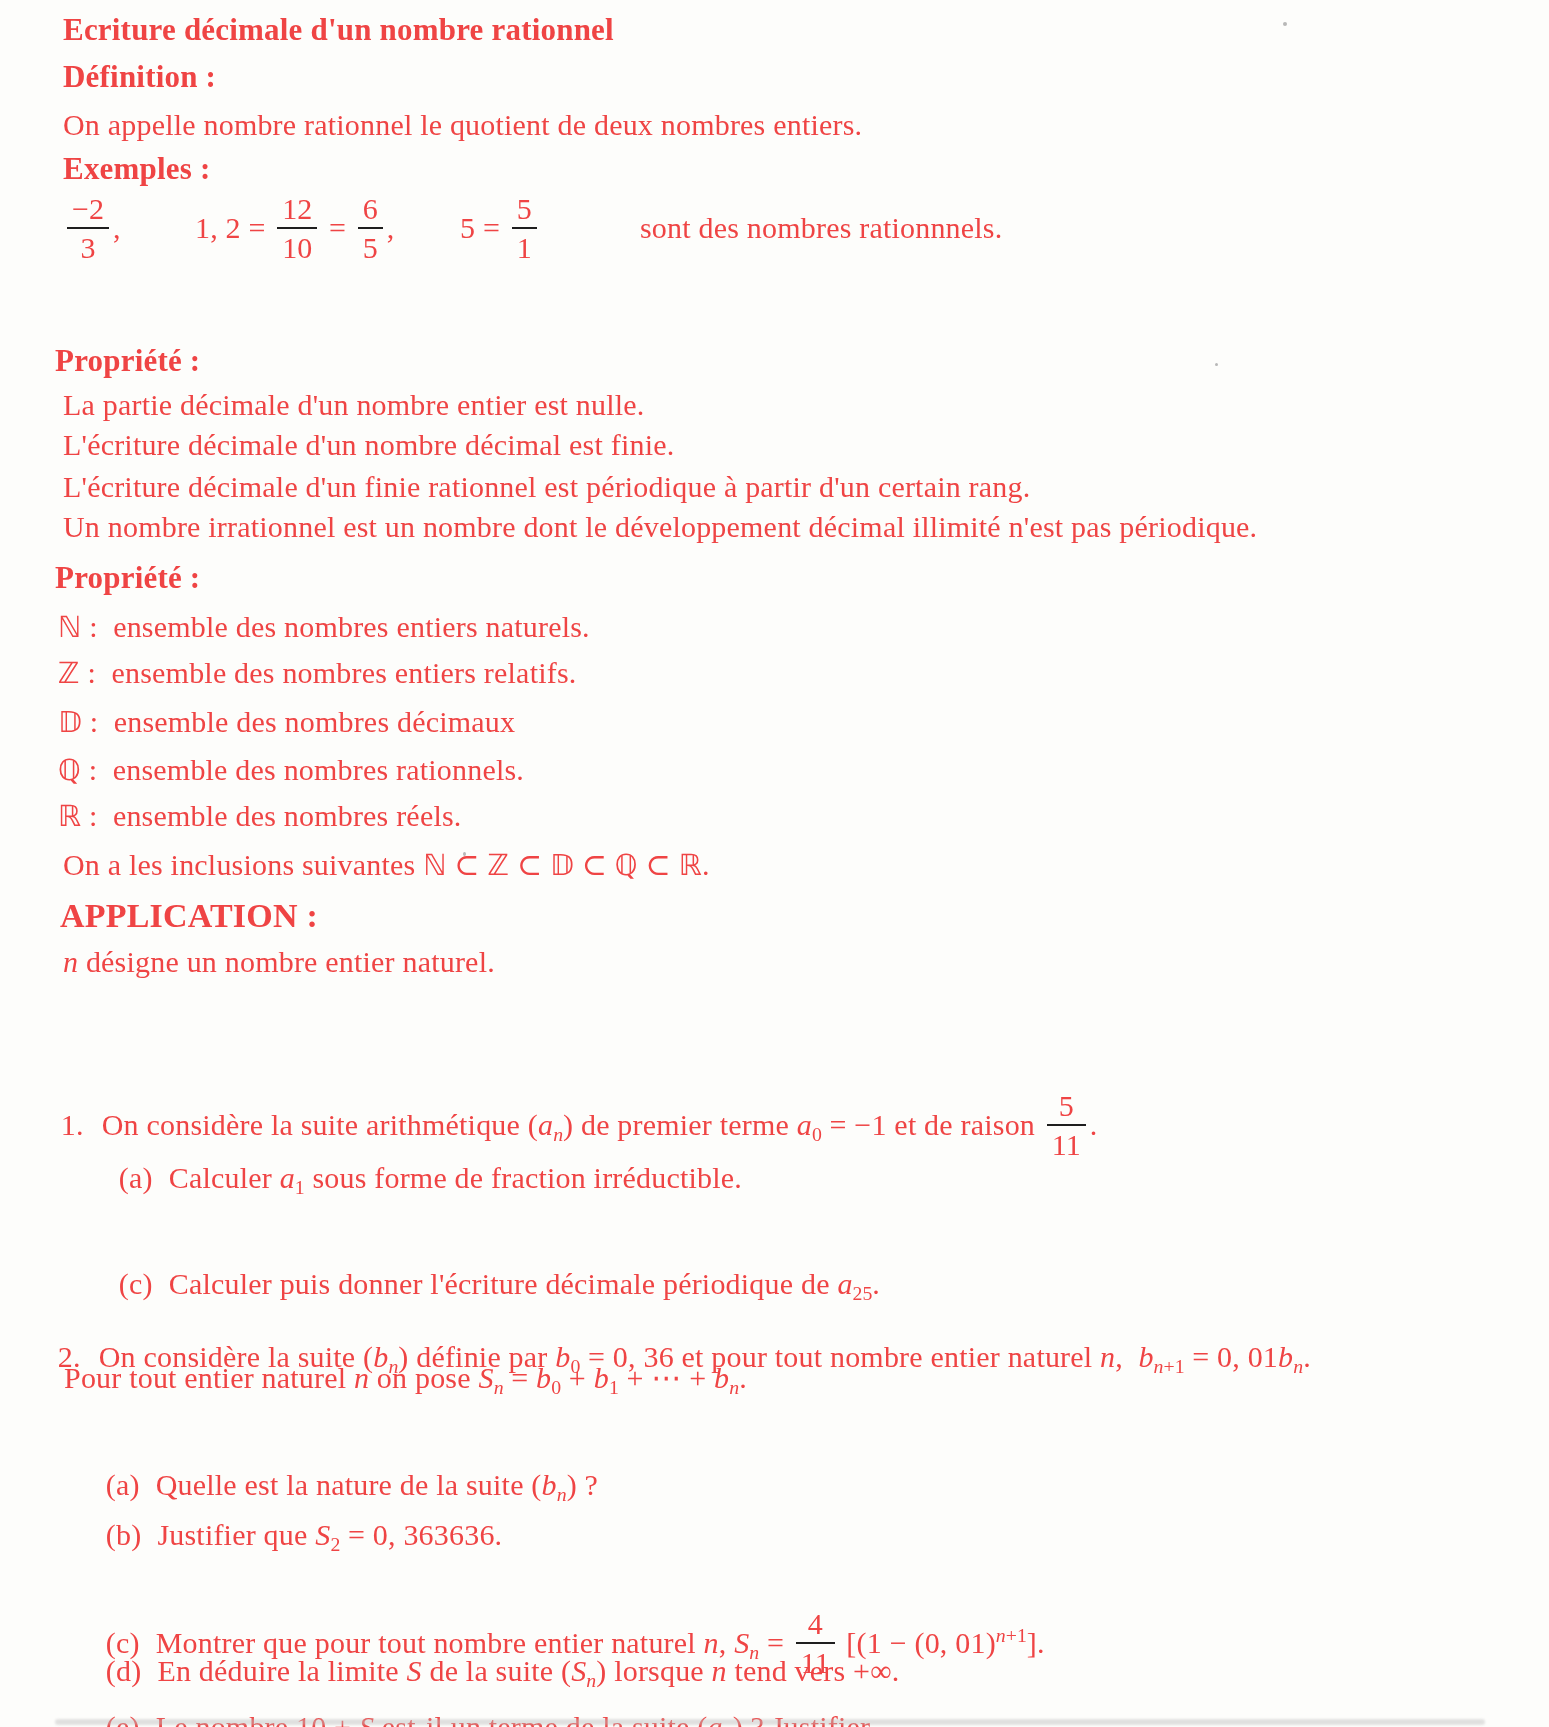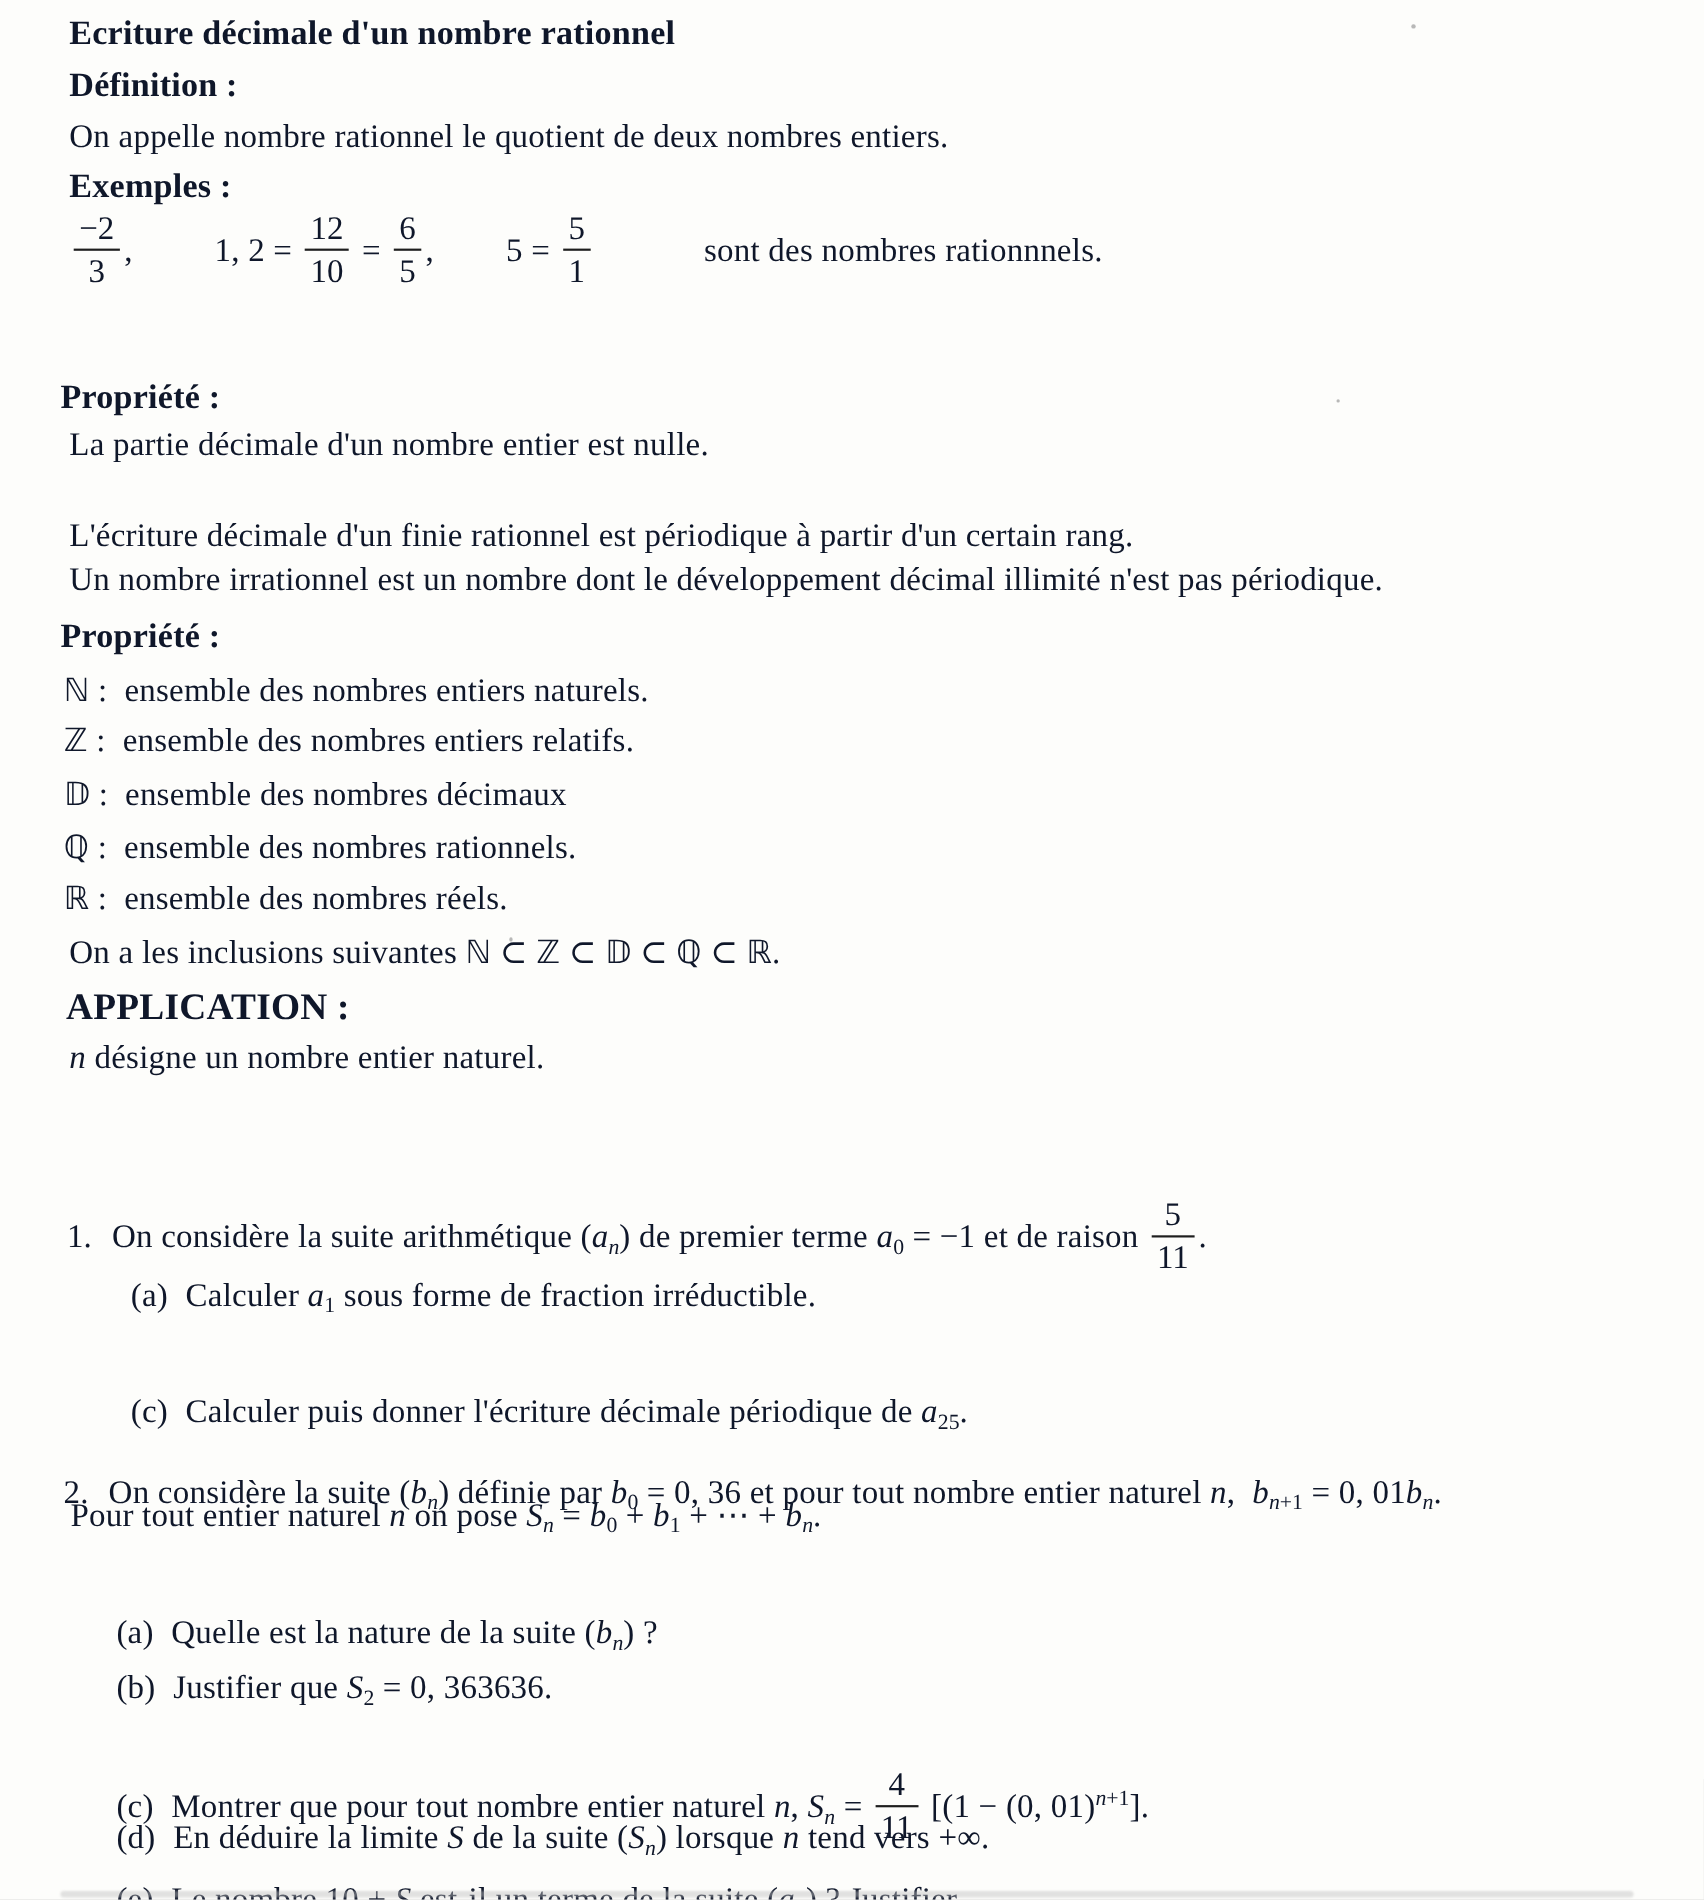--- a/index.html
+++ b/index.html
@@ -1,21 +1,21 @@
 <!DOCTYPE html>
 <html><head>
 <meta charset="utf-8">
 <style>
   html,body{margin:0;padding:0;background:#d8d8d8;}
   .page{
     position:relative;
     width:1549px;height:1727px;
     margin:0 auto;
     background:#fdfdfb;
-    color:#0f172a;
+    color:#ef4444;
     font-family:"Liberation Serif","DejaVu Serif",serif;
     overflow:hidden;
   }
   .line{
     position:absolute;
     white-space:pre;
     font-size:30px;
     line-height:34px;
     letter-spacing:0.2px;
   }
@@ -50,20 +50,21 @@
   <div class="line" style="top:108px;left:63px">On appelle nombre rationnel le quotient de deux nombres entiers.</div>
 
   <div class="line h" style="top:152px;left:63px">Exemples :</div>
   <div class="line tall" style="top:193px;left:63px"><span class="frac"><span class="num">−2</span><span class="den">3</span></span>,</div>
   <div class="line tall" style="top:193px;left:195px">1, 2 = <span class="frac"><span class="num">12</span><span class="den">10</span></span> = <span class="frac"><span class="num">6</span><span class="den">5</span></span>,</div>
   <div class="line tall" style="top:193px;left:460px">5 = <span class="frac"><span class="num">5</span><span class="den">1</span></span></div>
   <div class="line tall" style="top:193px;left:640px">sont des nombres rationnnels.</div>
 
   <div class="line h" style="top:344px;left:55px">Propriété :</div>
   <div class="line" style="top:388px;left:63px">La partie décimale d'un nombre entier est nulle.</div>
+  <div class="line" style="top:428px;left:63px">L'écriture décimale d'un nombre décimal est finie.</div>
   <div class="line" style="top:470px;left:63px">L'écriture décimale d'un finie rationnel est périodique à partir d'un certain rang.</div>
   <div class="line" style="top:510px;left:63px">Un nombre irrationnel est un nombre dont le développement décimal illimité n'est pas périodique.</div>
 
   <div class="line h" style="top:561px;left:55px">Propriété :</div>
   <div class="line" style="top:610px;left:58px"><span class="bb">ℕ</span> :  ensemble des nombres entiers naturels.</div>
   <div class="line" style="top:656px;left:58px"><span class="bb">ℤ</span> :  ensemble des nombres entiers relatifs.</div>
   <div class="line" style="top:705px;left:58px"><span class="bb">𝔻</span> :  ensemble des nombres décimaux</div>
   <div class="line" style="top:753px;left:58px"><span class="bb">ℚ</span> :  ensemble des nombres rationnels.</div>
   <div class="line" style="top:799px;left:58px"><span class="bb">ℝ</span> :  ensemble des nombres réels.</div>
   <div class="line" style="top:848px;left:63px">On a les inclusions suivantes <span class="bb">ℕ</span> ⊂ <span class="bb">ℤ</span> ⊂ <span class="bb">𝔻</span> ⊂ <span class="bb">ℚ</span> ⊂ <span class="bb">ℝ</span>.</div>

